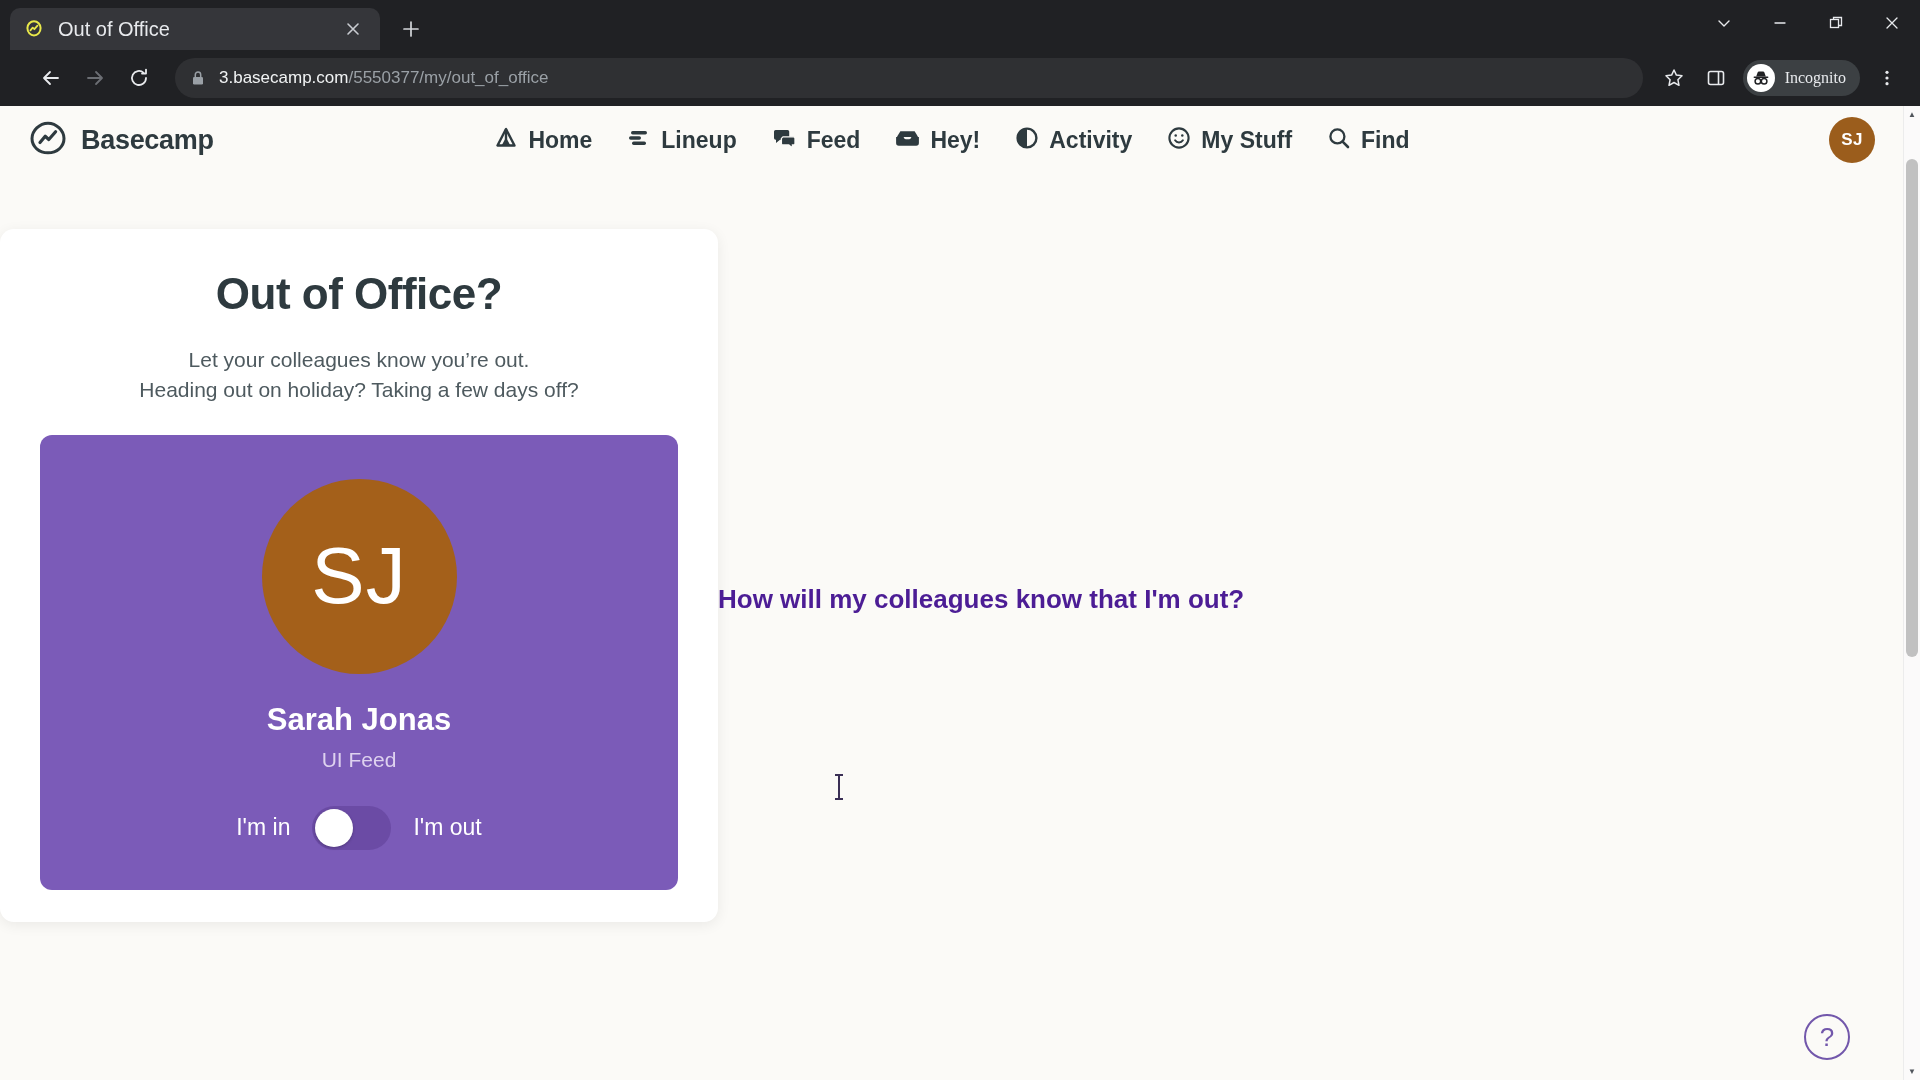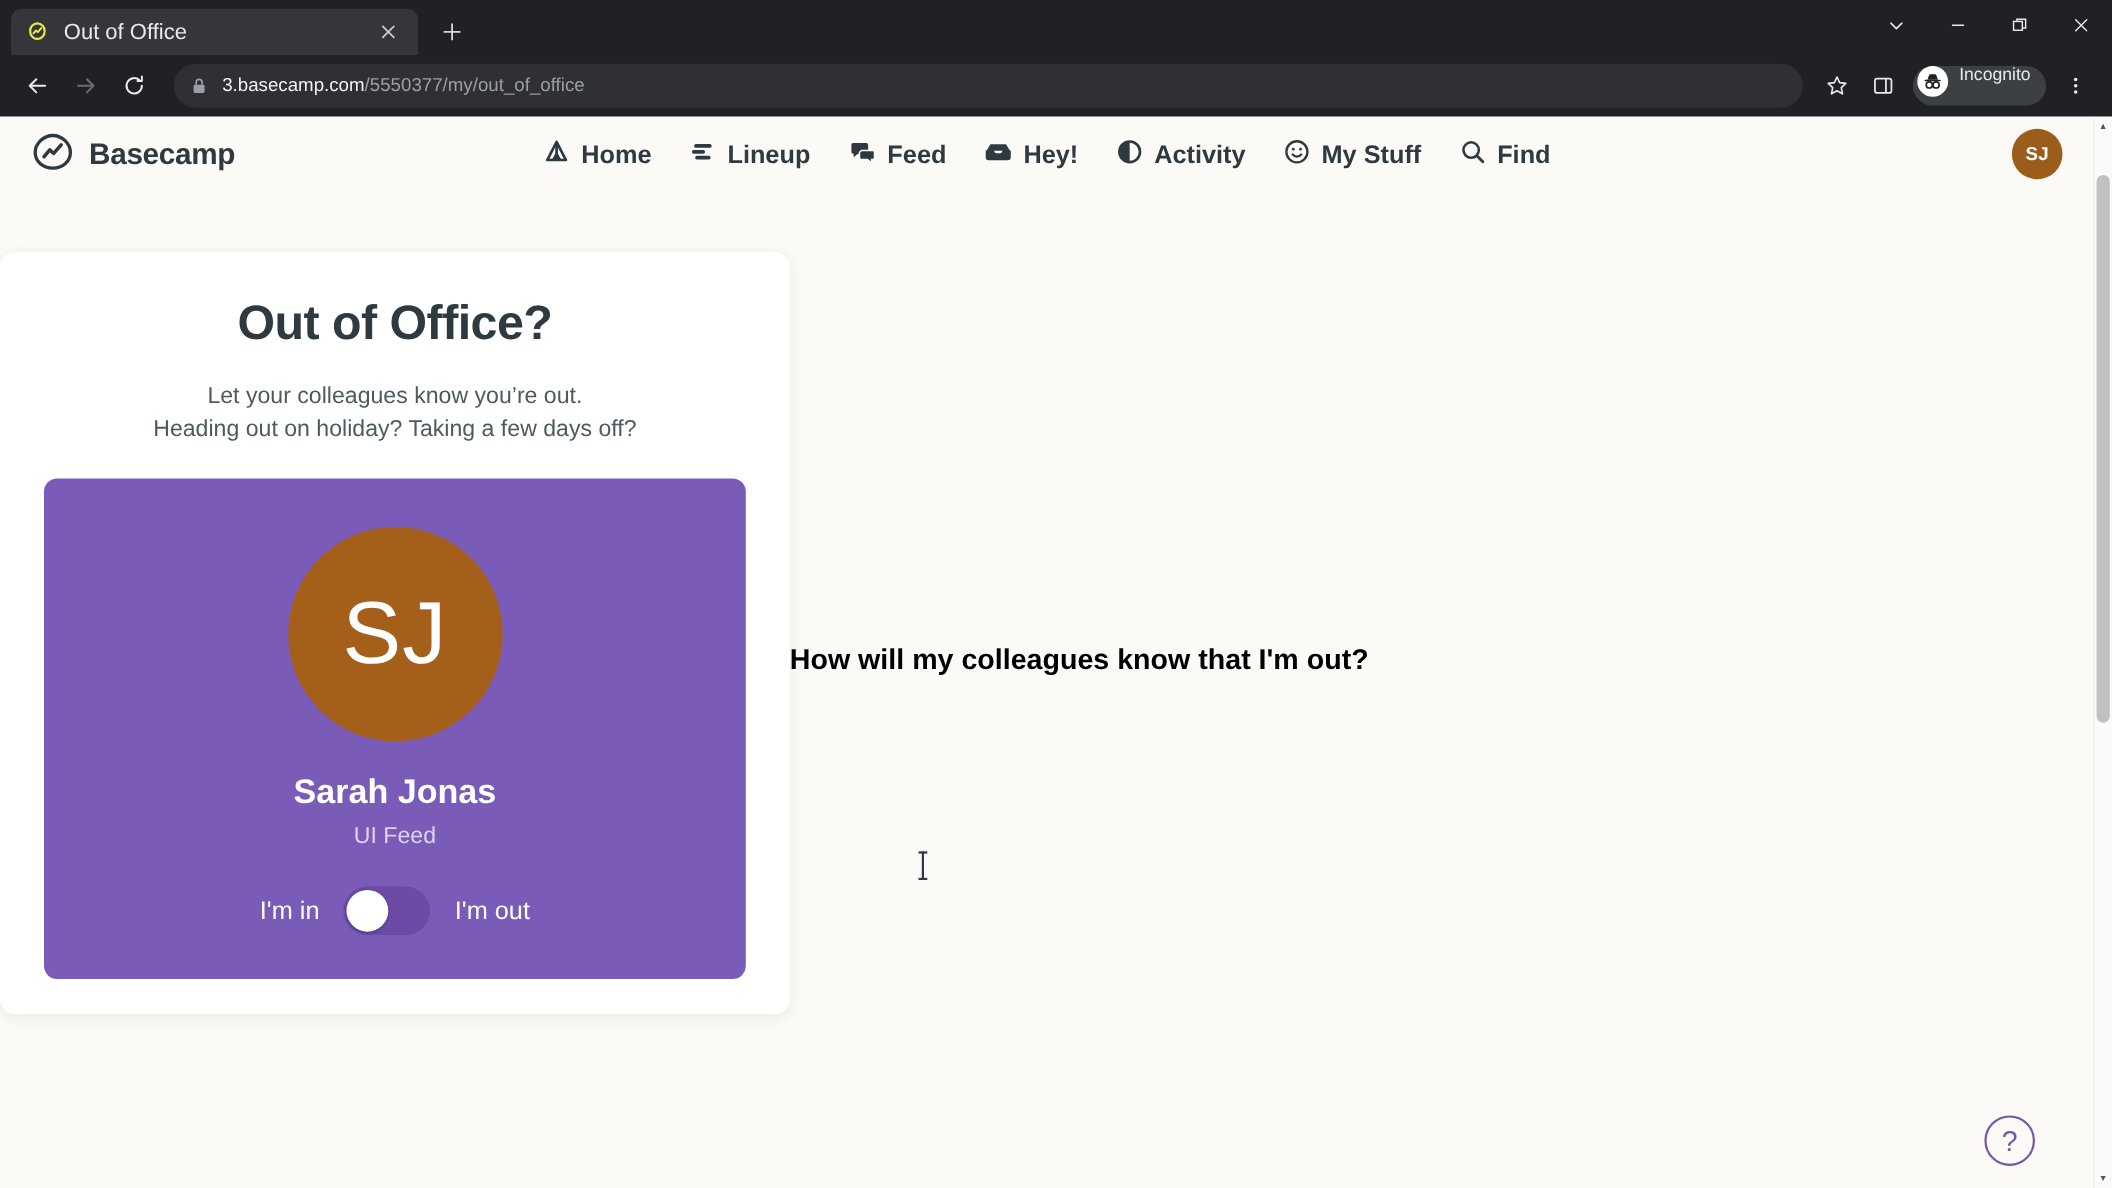--- a/index.html
+++ b/index.html
@@ -85,20 +85,21 @@
   }
 
   
   .toolbar {
     height: 56px;
     background: #202124;
     display: flex;
     align-items: center;
     padding: 0 12px;
     flex: none;
+    margin-left: 17px;
   }
   .nav-btn {
     width: 44px; height: 44px;
     display: flex; align-items: center; justify-content: center;
     border-radius: 50%;
     color: #e8eaed;
     flex: none;
   }
   .nav-btn.disabled { color: #6b6e73; }
   .omnibox {
@@ -120,23 +121,24 @@
     display: flex; align-items: center; justify-content: center;
     border-radius: 50%;
     color: #e8eaed;
     flex: none;
   }
   .incognito-badge {
     height: 36px;
     background: #3c4043;
     border-radius: 18px;
     display: flex;
-    align-items: flex-start;
+    align-items: center;
     padding: 0 14px 0 4px;
     margin: 0 6px;
+    font-family: Liberation Serif, serif;
   }
   .incognito-badge .ic {
     width: 28px; height: 28px;
     background: #ffffff;
     border-radius: 50%;
     display: flex; align-items: center; justify-content: center;
     margin-right: 10px;
     flex: none;
   }
   .incognito-badge .lbl { color: #e8eaed; font-size: 16px; white-space: nowrap; }
@@ -291,21 +293,21 @@
     top: 3px; left: 3px;
     width: 38px; height: 38px;
     border-radius: 50%;
     background: #ffffff;
     box-shadow: 0 1px 3px rgba(0,0,0,0.25);
   }
 
   .below-heading {
     font-size: 26px;
     font-weight: bold;
-    color: #000000;
+    color: #4c1d95;
     width: 718px;
     margin-top: 48px;
   }
 
   
   .help-btn {
     position: absolute;
     right: 53px;
     bottom: 20px;
     width: 46px; height: 46px;

